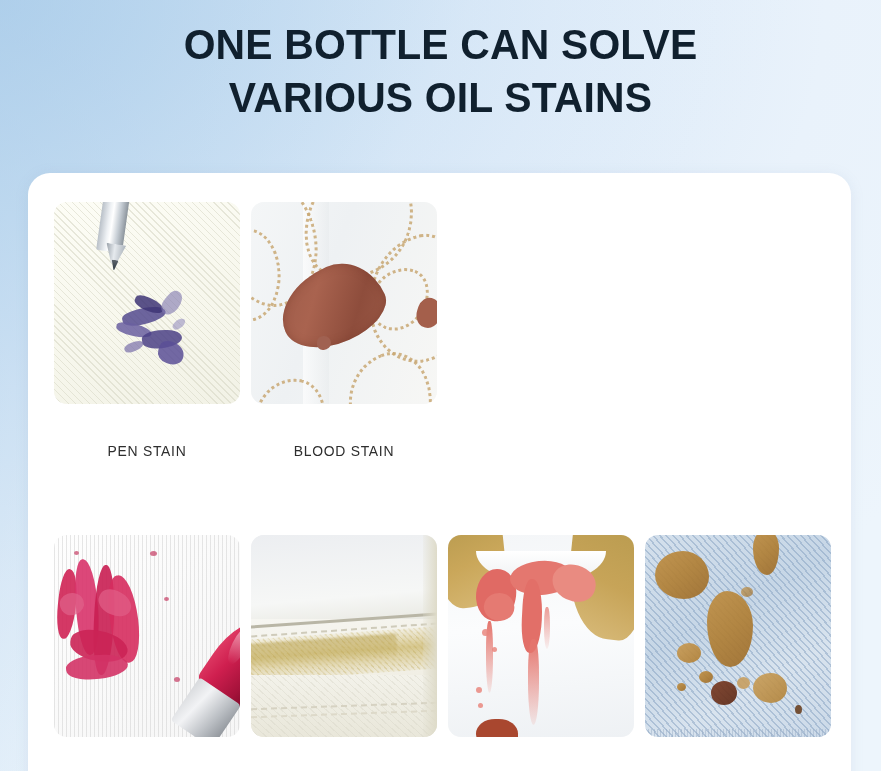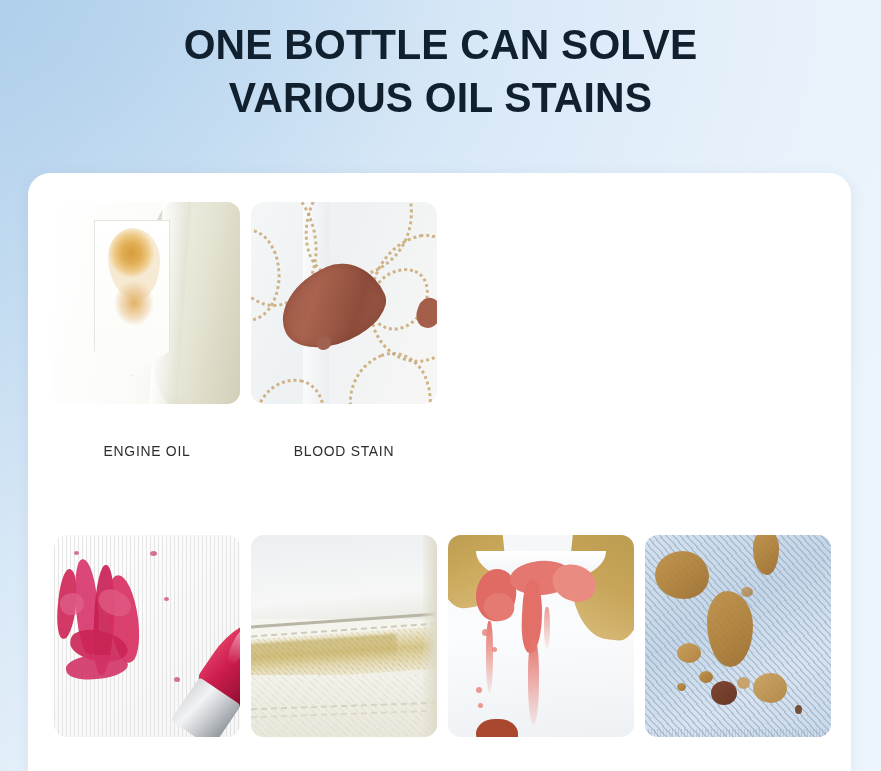--- a/index.html
+++ b/index.html
@@ -396,38 +396,41 @@
   <span class="line">ONE BOTTLE CAN SOLVE</span>
   <span class="line">VARIOUS OIL STAINS</span>
 </h1>
 
 <div class="card">
   <div class="grid">
 
     <div class="row">
 
 
-
       <div class="cell">
         <div class="thumb">
-          <div class="art art-engine">
-            <span class="body"></span>
-              <span class="fold"></span>
-              <span class="pocket"></span>
-            <span class="o1"></span>
-              <span class="o2"></span>
-            <span class="spk"></span>
-              <span class="spk"></span>
-              <span class="spk"></span>
-              <span class="spk"></span>
-              <span class="spk"></span>
+          <div class="art art-pen">
+            <span class="pen"></span>
+              <span class="tipcone"></span>
+              <span class="tip"></span>
+            <span class="ink">
+                <i></i>
+                <i></i>
+                <i></i>
+                <i></i>
+                <i></i>
+                <i></i>
+                <i></i>
+                <i></i>
+              </span>
           </div>
         </div>
-        <div class="caption">ENGINE OIL</div>
+        <div class="caption">PEN STAIN</div>
       </div>
+
 
       <div class="cell">
         <div class="thumb">
           <div class="art art-blood">
             <span class="stripe"></span>
             <span class="pz a"></span>
               <span class="pz b"></span>
               <span class="pz c"></span>
             <span class="pz d"></span>
               <span class="pz e"></span>

